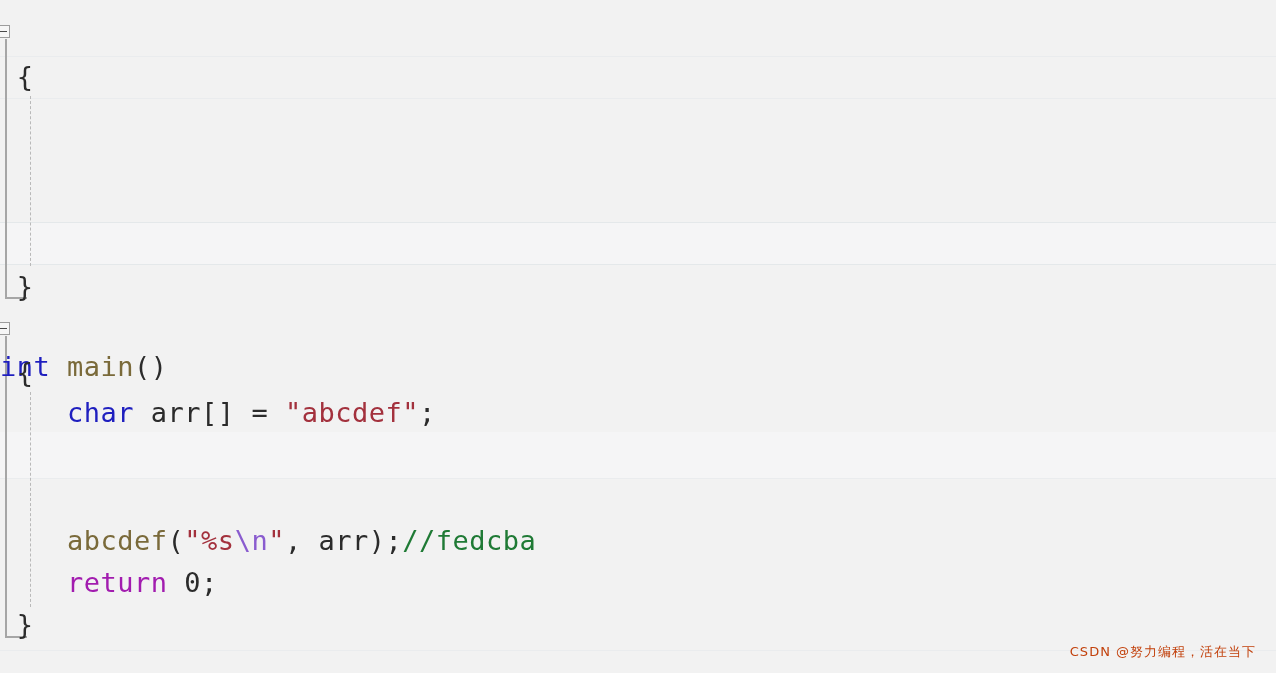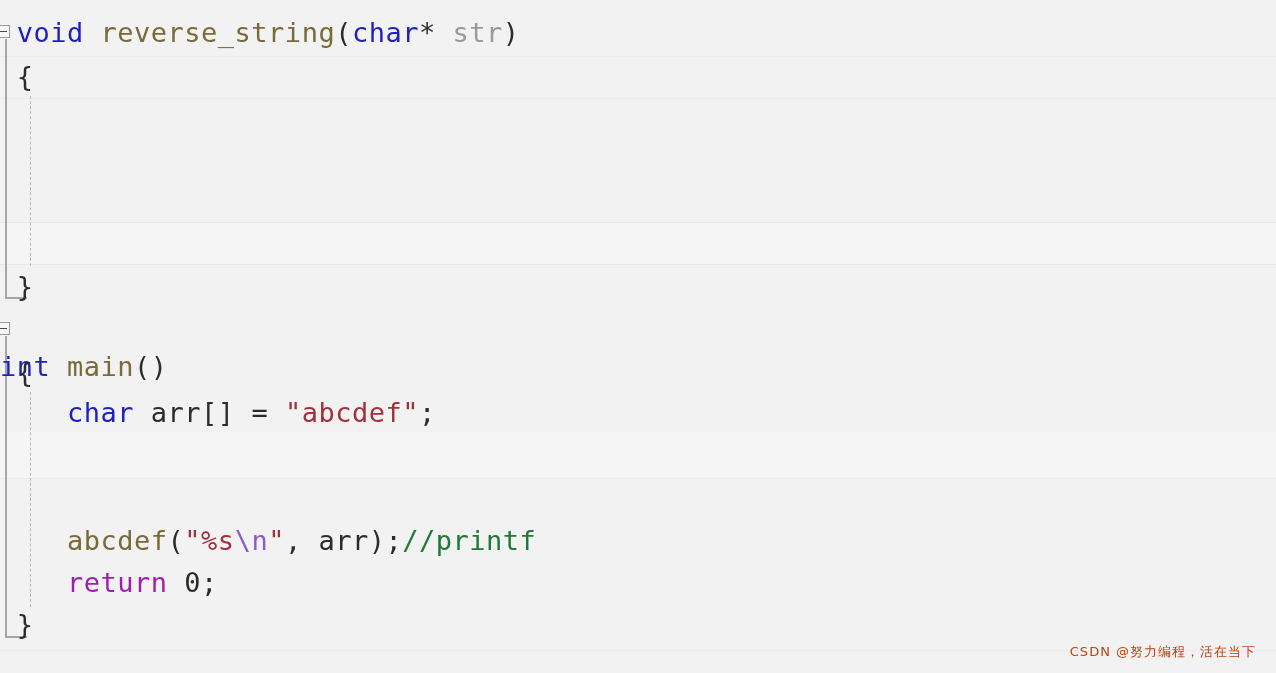--- a/index.html
+++ b/index.html
@@ -129,41 +129,40 @@
   <div class="fold-bar" style="left:5px; top:39px; height:258px;"></div>
   <div class="fold-foot" style="left:5px; top:297px; width:22px;"></div>
 
   <div class="fold-box" style="left:-3px; top:322px;"></div>
   <div class="fold-bar" style="left:5px; top:336px; height:300px;"></div>
   <div class="fold-foot" style="left:5px; top:636px; width:22px;"></div>
 
   <div class="indent-guide" style="left:30px; top:96px; height:170px;"></div>
   <div class="indent-guide" style="left:30px; top:392px; height:215px;"></div>
 
-  <div class="line" style="top:12px;"><span class="ind"> </span><span class="kw">void</span><span class="punct"> </span><span class="fn">reverse_string</span><span class="punct">(</span><span class="kw">char</span><span class="punct">* </span><span class="param">str</span><span class="punct">)</span></div>
 
   <div class="line" style="top:56px;"><span class="ind"> </span><span class="punct">{</span></div>
 
 
 
   <div class="line" style="top:180px;"></div>
   <div class="line" style="top:222px;"></div>
 
   <div class="line" style="top:266px;"><span class="ind"> </span><span class="punct">}</span></div>
 
   <div class="line" style="top:308px;margin-top:38px;"><span class="ind"></span><span class="kw">int</span><span class="punct"> </span><span class="fn">main</span><span class="punct">()</span></div>
 
   <div class="line" style="top:352px;"><span class="ind"> </span><span class="punct">{</span></div>
 
   <div class="line" style="top:392px;"><span class="ind">    </span><span class="kw">char</span><span class="punct"> </span><span class="id">arr</span><span class="punct">[]</span><span class="punct"> = </span><span class="str">"abcdef"</span><span class="punct">;</span></div>
 
 
   <div class="line" style="top:478px;"></div>
 
-  <div class="line" style="top:520px;"><span class="ind">    </span><span class="fn">abcdef</span><span class="punct">(</span><span class="str">"%s</span><span class="esc">\n</span><span class="str">"</span><span class="punct">, </span><span class="id">arr</span><span class="punct">);</span><span class="cmt">//printf</span></div>
+  <div class="line" style="top:520px;"><span class="ind">    </span><span class="fn">abcdef</span><span class="punct">(</span><span class="str">"%s</span><span class="esc">\n</span><span class="str">"</span><span class="punct">, </span><span class="id">arr</span><span class="punct">);</span><span class="cmt">//fedcba</span></div>
 
   <div class="line" style="top:562px;"><span class="ind">    </span><span class="ctl">return</span><span class="punct"> </span><span class="num">0</span><span class="punct">;</span></div>
 
   <div class="line" style="top:604px;"><span class="ind"> </span><span class="punct">}</span></div>
 
   <div class="watermark">CSDN @努力编程，活在当下</div>
 
 </div>
 
 </body></html>

